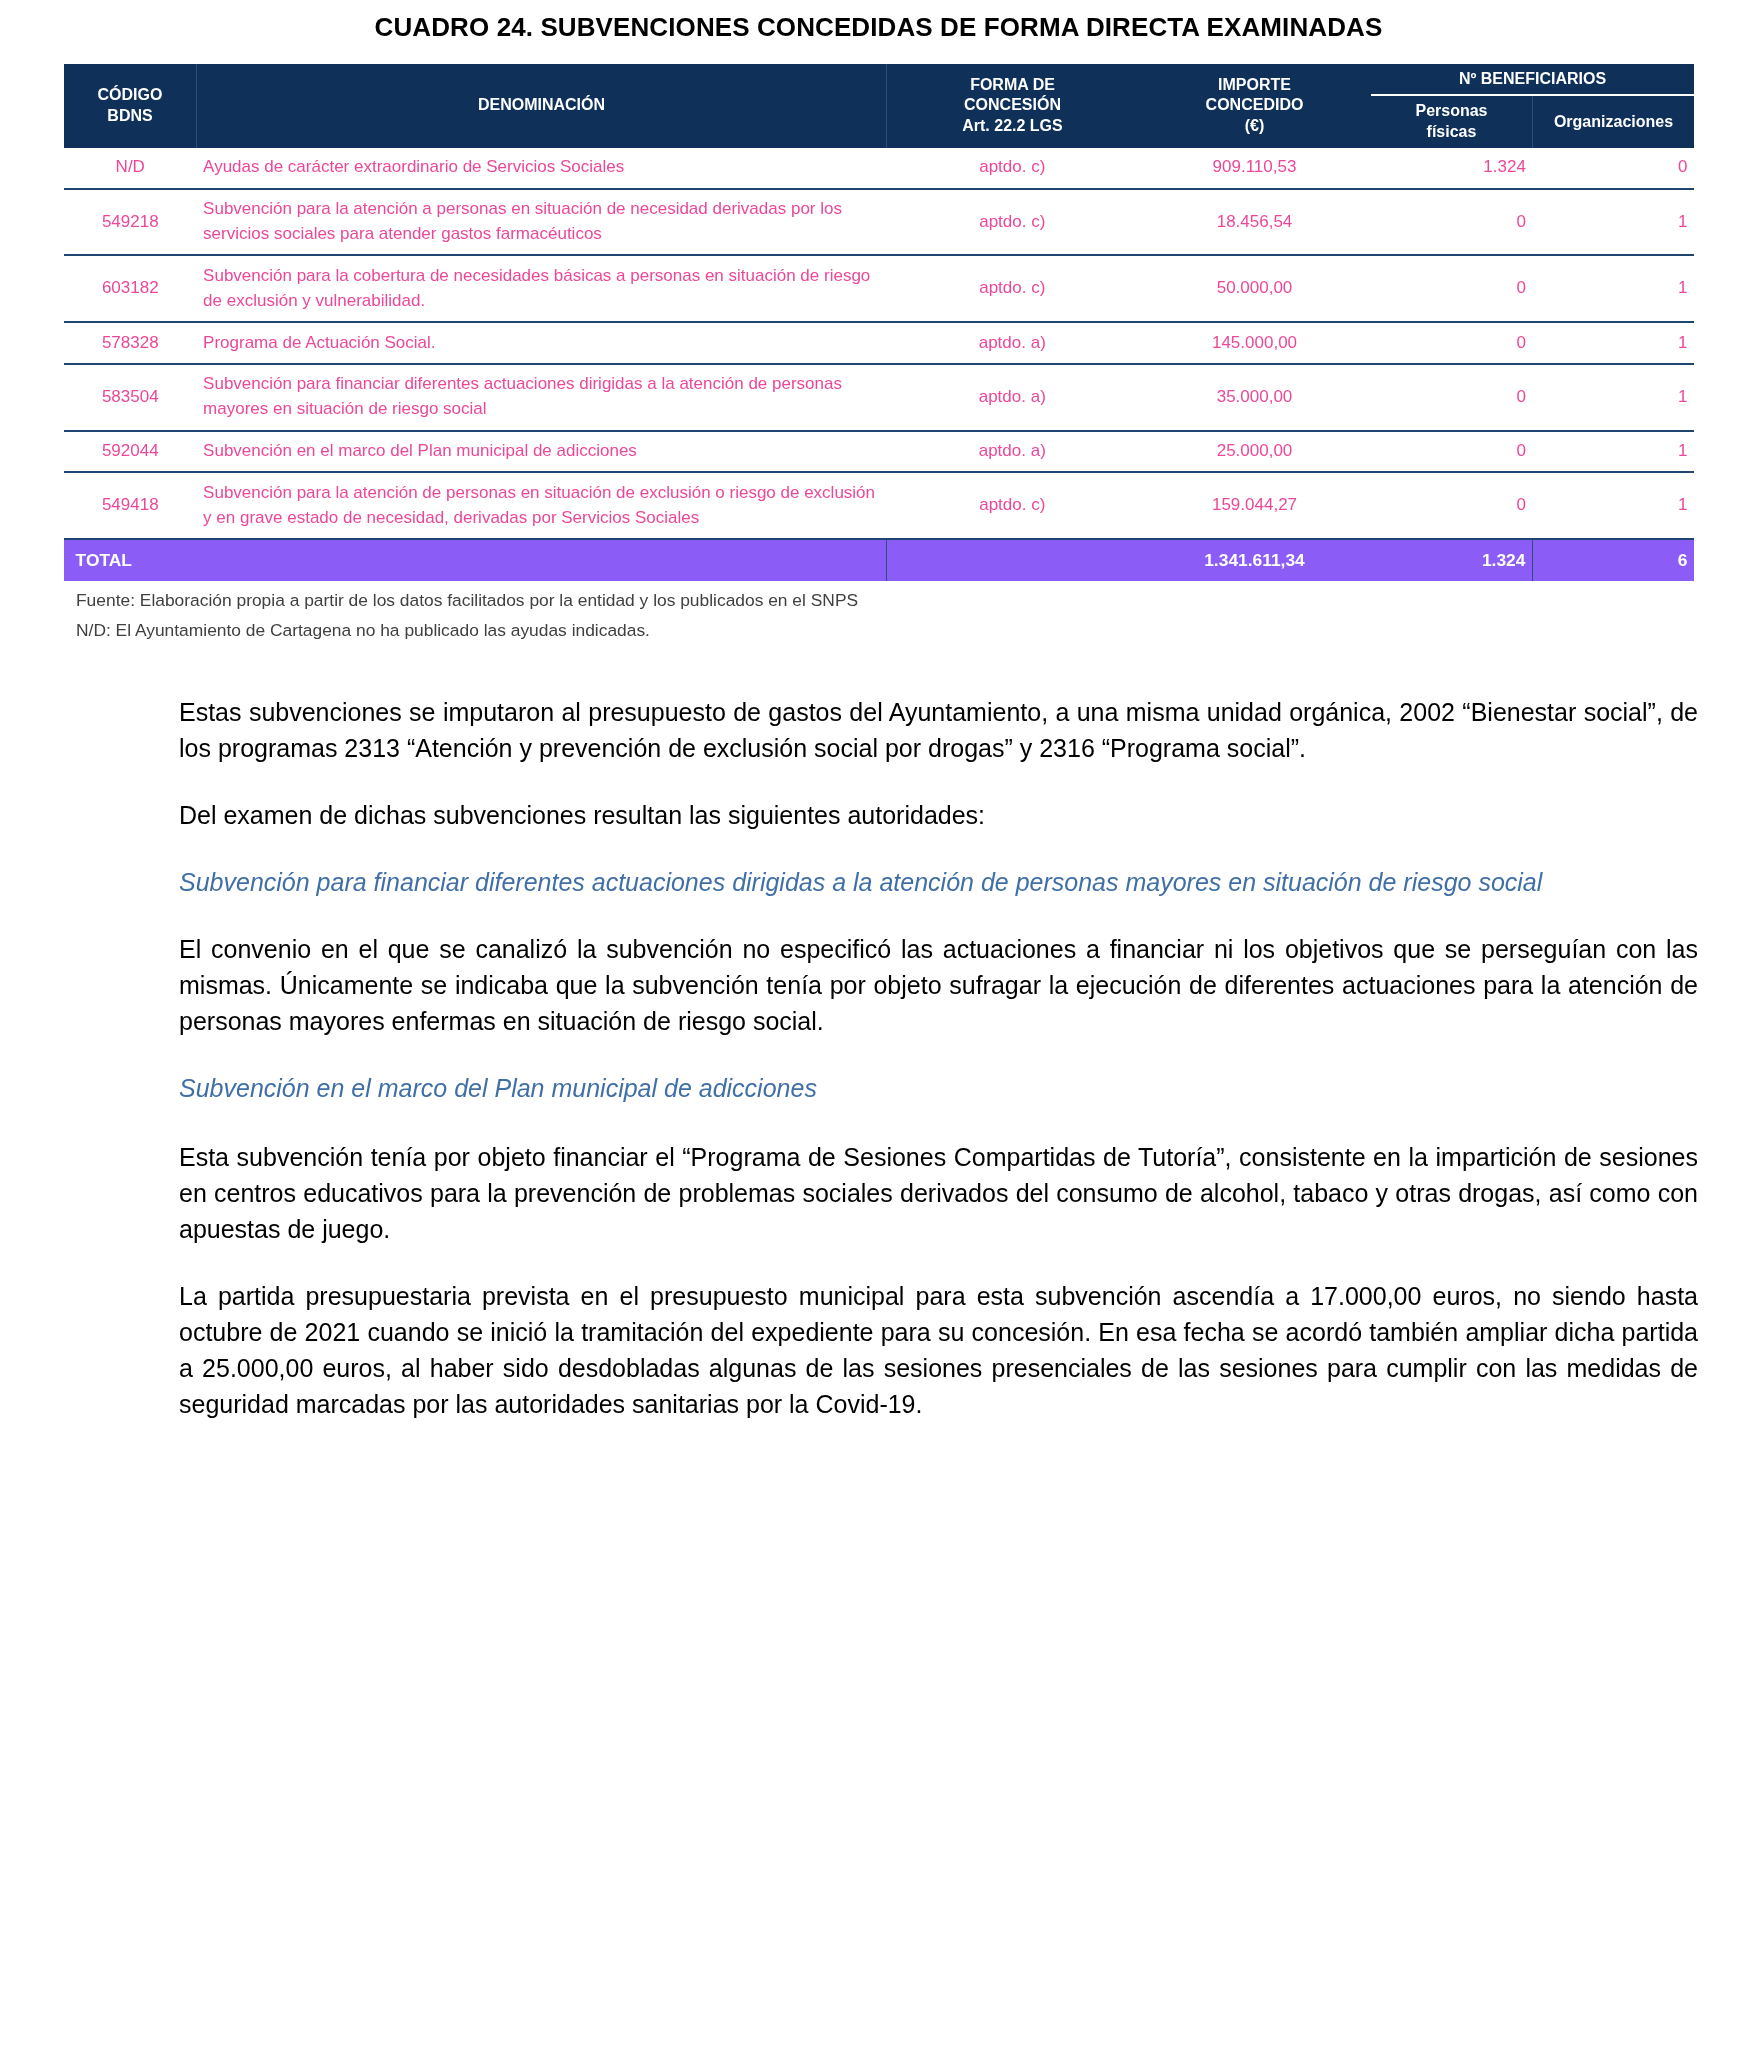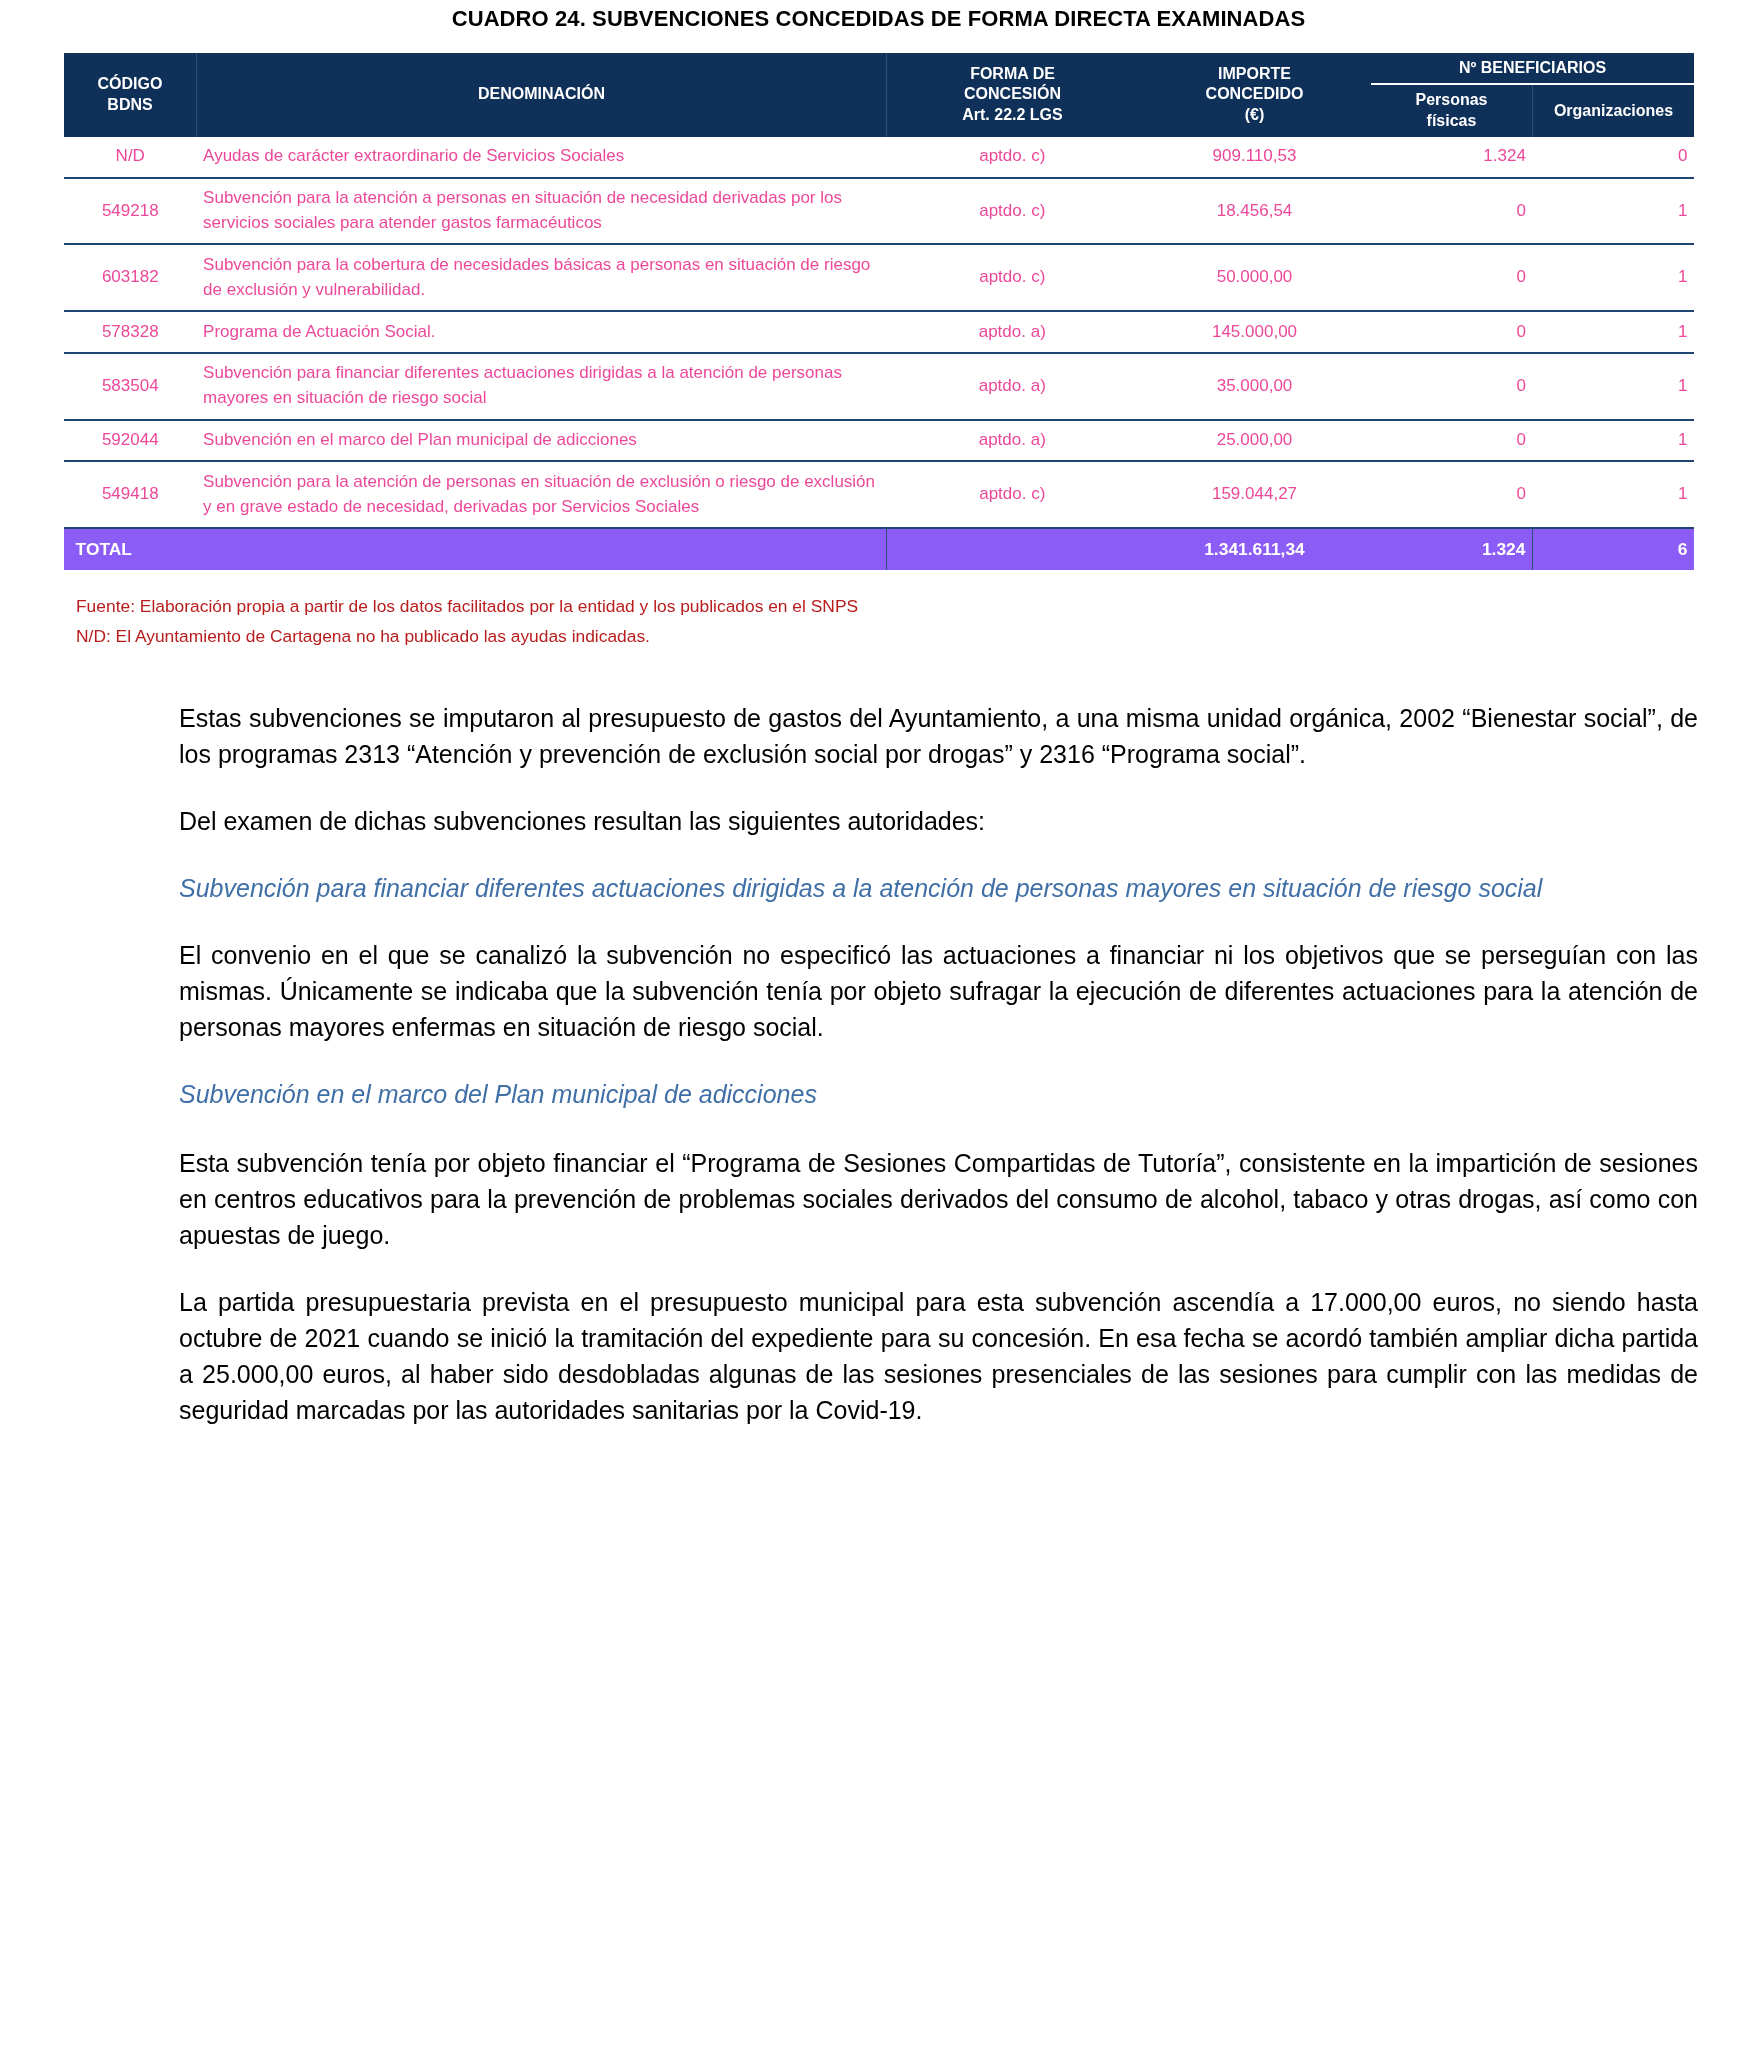--- a/index.html
+++ b/index.html
@@ -18,24 +18,24 @@
     position: relative;
     width: 1757px;
     height: 2067px;
     box-sizing: border-box;
     padding: 0;
   }
 
   
   .table-title {
     text-align: center;
-    font-size: 22px;
+    font-size: 26px;
     font-weight: bold;
     letter-spacing: 0.1px;
-    padding-top: 5px;
+    padding-top: 11px;
     padding-left: 33px;
     padding-right: 33px;
     line-height: 1.25;
   }
 
   
   .table-wrap {
     margin: 20px 60px 0 64px;
   }
   table.cuadro {
@@ -95,24 +95,24 @@
     border-top: 0;
   }
   tbody tr.total-row td.c-total-label {
     text-align: left;
     padding-left: 11.6px;
   }
   tbody tr.total-row td.sep-l { border-left: 1.7px solid #2B4F78; }
 
   
   .notes {
-    margin: 23px 60px 0 76px;
+    margin: 6px 60px 0 76px;
     font-size: 17.4px;
     line-height: 1.55;
-    color: #b91c1c;
+    color: #404040;
   }
   .notes .note-line { margin: 0 0 3.3px 0; }
 
   
   .body-block {
     margin: 0 60px 7px 179px;
     width: 1519px;
   }
   p.para {
     font-size: 25px;

